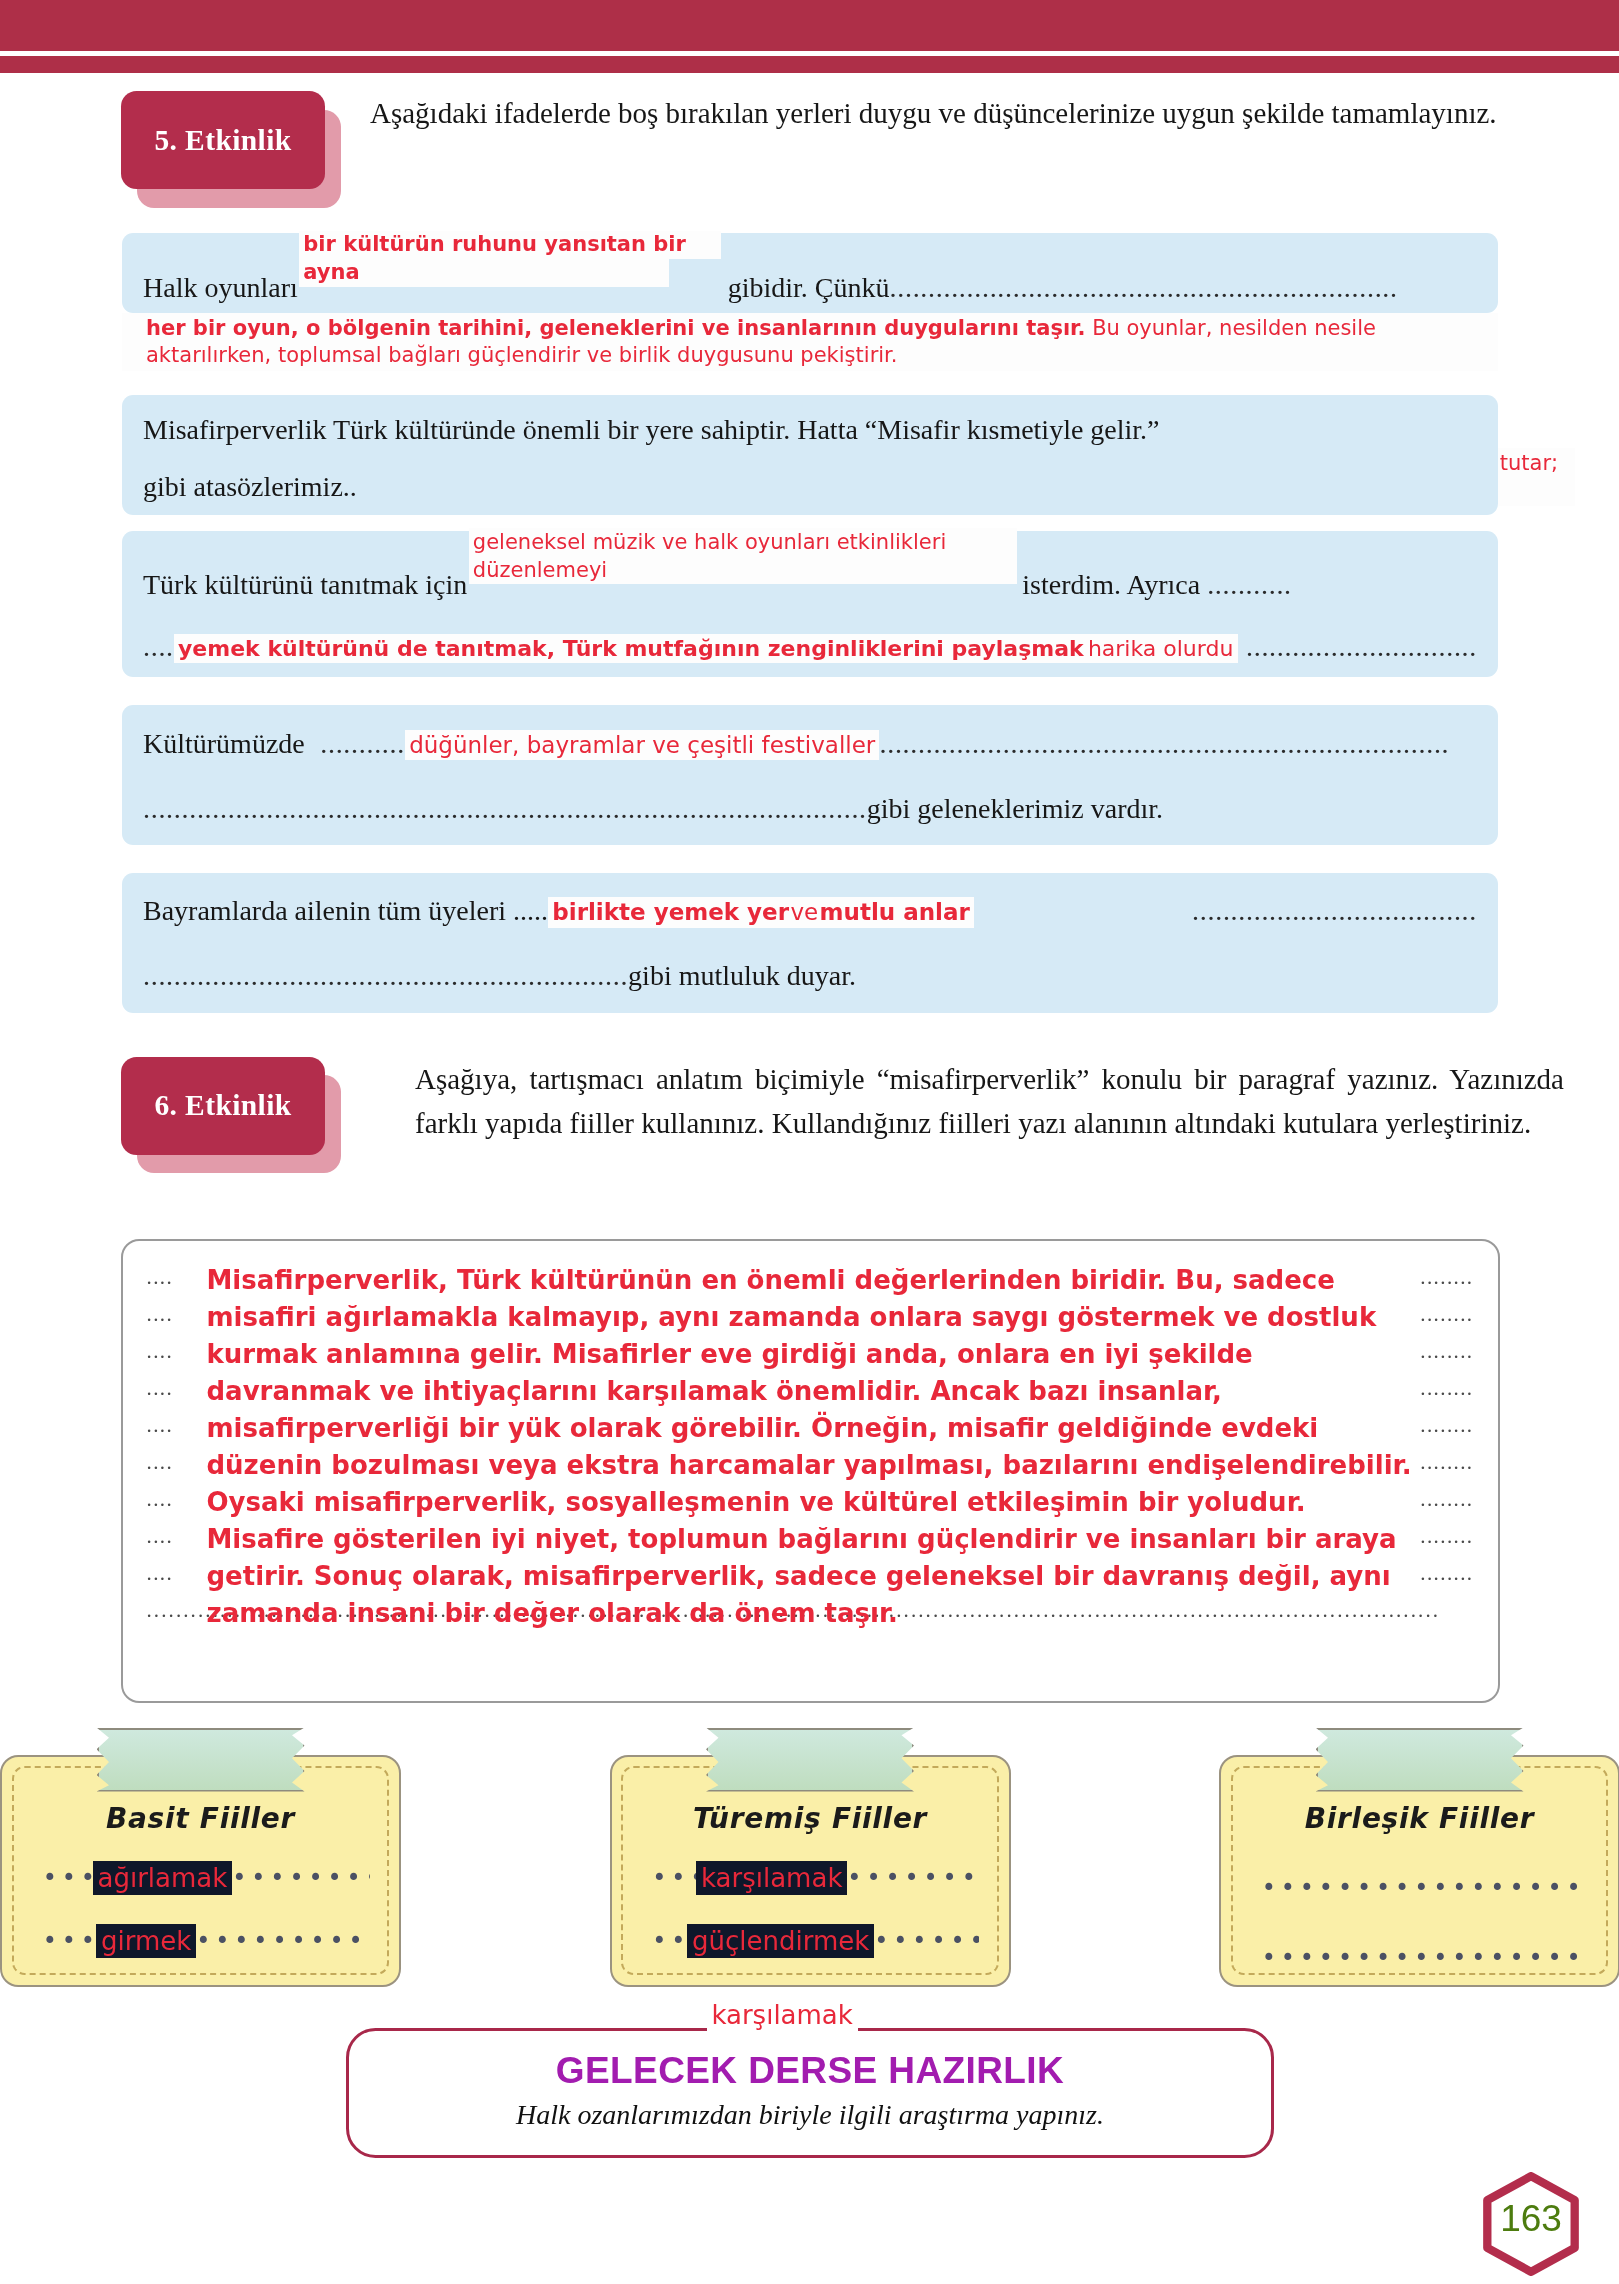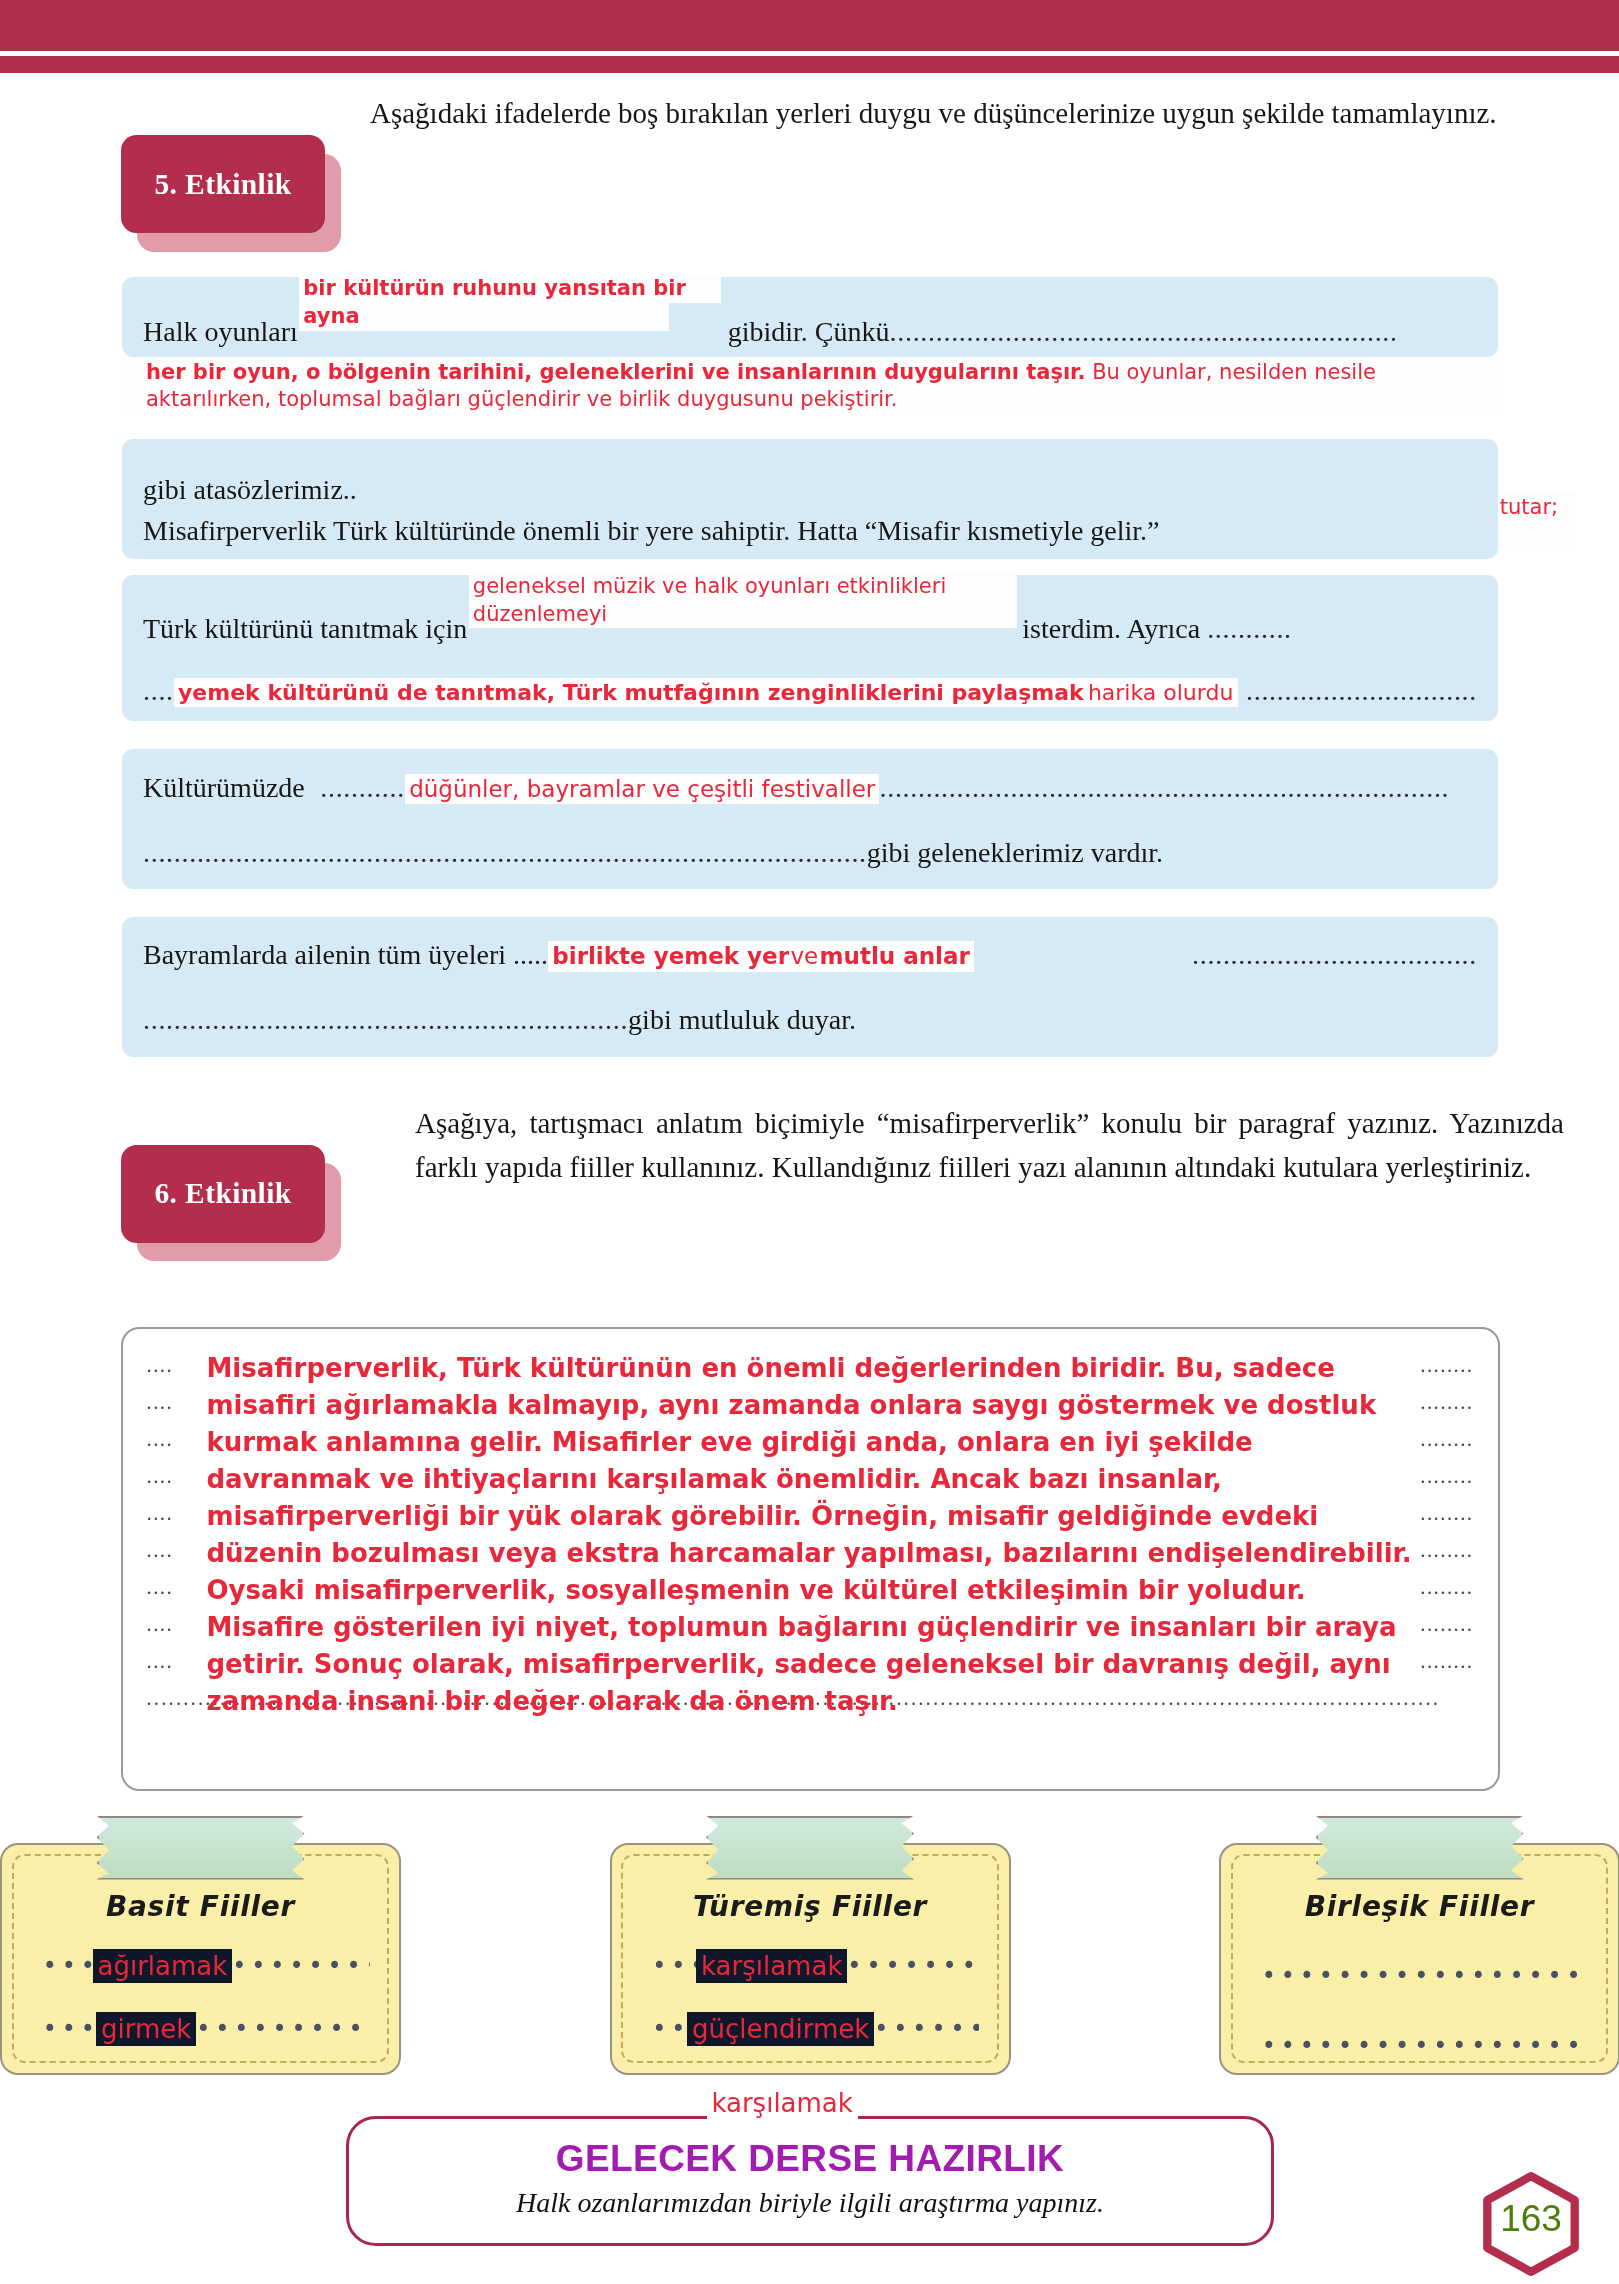--- a/index.html
+++ b/index.html
@@ -12,21 +12,21 @@
   }
   
   .top-bar{position:absolute;left:0;top:0;width:1620px;height:51px;background:#AE2F48;}
   .top-bar-2{position:absolute;left:0;top:56px;width:1620px;height:17px;background:#AE2F48;}
 
   
   .page{position:absolute;left:0;top:73px;width:1620px;}
 
   
   .etk-row{display:flex;align-items:flex-start;}
-  .etk-badge-wrap{position:relative;width:218px;min-width:218px;height:105px;margin-left:121px;margin-top:44px;}
+  .etk-badge-wrap{position:relative;width:218px;min-width:218px;height:105px;margin-left:121px;}
   .etk-shadow{
     position:absolute;left:15.5px;top:18.3px;width:204px;height:98px;
     background:#E29BAA;border-radius:17px;
   }
   .etk-badge{
     position:absolute;left:0;top:0;width:204px;height:98px;
     background:#B32D4C;border-radius:15.5px;
     display:flex;align-items:center;justify-content:center;
     color:#fff;font-weight:bold;font-size:29.5px;letter-spacing:0.4px;
     font-family:"Liberation Serif", serif;
@@ -181,25 +181,25 @@
         <span class="dots grow">..................................................................</span>
       </div>
     </div>
     <div class="hw-block" style="width:1376px;margin:0 auto;box-sizing:border-box;padding-left:24px;padding-right:24px;">
       <span style="font-weight:bold;">her bir oyun, o bölgenin tarihini, geleneklerini ve insanlarının duygularını taşır.</span><span> Bu oyunlar, nesilden nesile aktarılırken, toplumsal bağları güçlendirir ve birlik duygusunu pekiştirir.</span>
     </div>
   </div>
 
   <div class="blue-stack" style="margin-top:24px;">
     <div class="blue-box" style="padding-top:15.5px;padding-bottom:7px;">
+      <div class="blue-line wrap" style="display:block;">
+        <span>Misafirperverlik Türk kültüründe önemli bir yere sahiptir. Hatta “Misafir kısmetiyle gelir.”</span>
+      </div>
       <div class="blue-line" style="margin-top:15.5px;">
         <span>gibi atasözlerimiz..</span>
-      </div>
-      <div class="blue-line wrap" style="display:block;">
-        <span>Misafirperverlik Türk kültüründe önemli bir yere sahiptir. Hatta “Misafir kısmetiyle gelir.”</span>
       </div>
     </div>
     <div class="hw-block" style="width:1195px;margin:-67px 0 0 auto;margin-right:45px;box-sizing:border-box;padding-left:8.4px;">
       <span style="font-weight:bold;">bu misafirperverliğin değerini ve önemini vurgular.</span><span> Misafirler, ev sahiplerinin gönlünde özel bir yer tutar; onlara en iyi şekilde ağırlamak, Türk kültürünün temel taşlarından biridir.</span>
     </div>
   </div>
 
   <div class="blue-stack" style="margin-top:25px;">
     <div class="blue-box" style="padding-top:18.3px;padding-bottom:9.8px;">
       <div class="blue-line">

